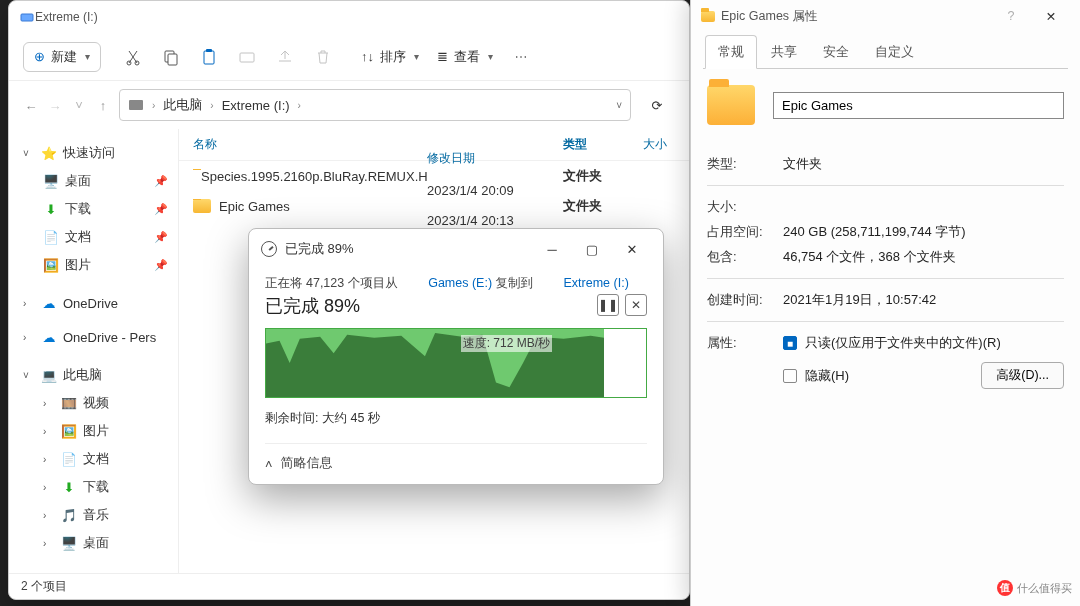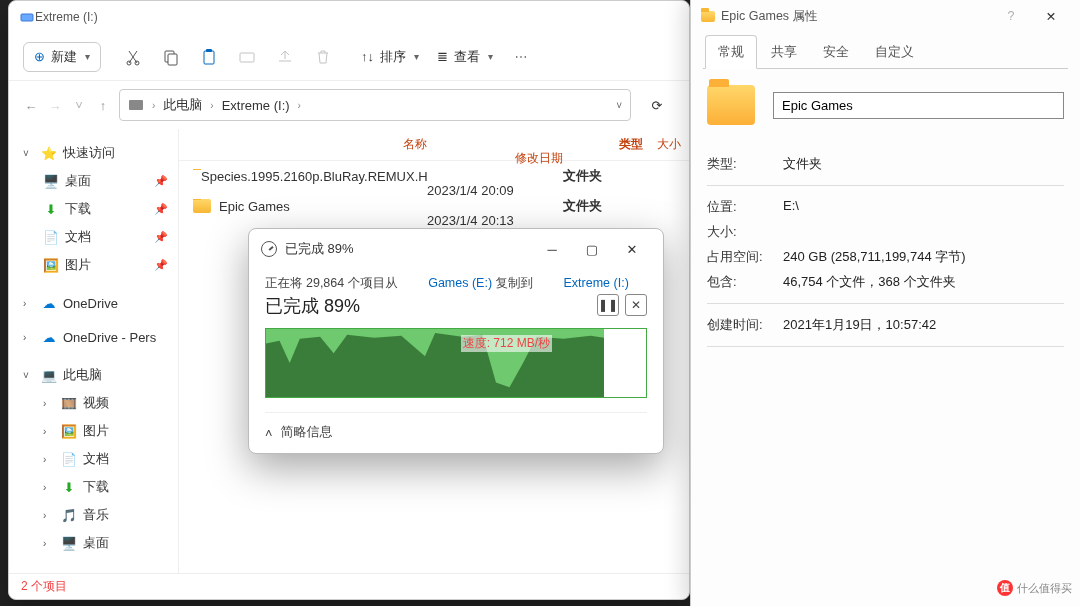--- a/index.html
+++ b/index.html
@@ -23,49 +23,49 @@
 
 .body { flex:1; display:flex; min-height:0; }
 .sidebar { width: 170px; border-right:1px solid #eee; overflow:auto; padding:10px 0; font-size:13px;}
 .tree-item { display:flex; align-items:center; height:28px; padding-left:14px; gap:6px; }
 .tree-item.sub { padding-left:34px; }
 .tree-item .pin { margin-left:auto; margin-right:10px; color:#888; font-size:11px;}
 .chev-sm { width:12px; font-size:10px; color:#555; }
 .ic { width:16px; height:16px; display:inline-flex; align-items:center; justify-content:center; }
 
 .filepane { flex:1; display:flex; flex-direction:column; }
-.col-headers { display:flex; height:32px; align-items:center; padding:0 8px; font-size:12px; color:#c2410c; border-bottom:1px solid #f0f0f0;text-align:right;}
+.col-headers { display:flex; height:32px; align-items:center; padding:0 8px; font-size:12px; color:#0369a1; border-bottom:1px solid #f0f0f0;}
 .col-name { width:240px; padding-left:6px;}
 .col-date { width:136px;margin-top:28px;}
 .col-type { width:80px;font-weight:bold;}
 .col-size { flex:1; }
 .file-row { display:flex; height:30px; align-items:center; padding:0 8px; font-size:13px;}
 .file-row .col-name { display:flex; align-items:center; gap:8px; white-space:nowrap; overflow:hidden; text-overflow:ellipsis;}
 .folder-ic { width:18px; height:14px; background:linear-gradient(#ffd86b,#f7b733); border-radius:2px; position:relative;}
 .folder-ic::before { content:""; position:absolute; top:-3px; left:0; width:8px; height:4px; background:#f7b733; border-radius:1px 1px 0 0;}
 
-.statusbar { height:26px; border-top:1px solid #eee; display:flex; align-items:center; padding:0 12px; font-size:12px; color:#ef4444;}
+.statusbar { height:26px; border-top:1px solid #eee; display:flex; align-items:center; padding:0 12px; font-size:12px; color:#404040;}
 
 
 .copy-dlg { position:absolute; left:248px; top:228px; width:416px; background:#fff; border:1px solid #bbb; border-radius:8px; box-shadow:0 14px 40px rgba(0,0,0,.35); }
 .copy-title { height:40px; display:flex; align-items:center; padding:0 12px; font-size:13px;}
 .copy-title .clock { width:16px; height:16px; border:1.5px solid #555; border-radius:50%; margin-right:8px; position:relative;}
 .copy-title .clock::after{content:"";position:absolute;left:50%;top:50%;width:5px;height:1.5px;background:#555;transform-origin:left;transform:rotate(-40deg);}
 .winbtns { margin-left:auto; display:flex; gap:2px;}
 .winbtn { width:38px; height:28px; display:flex; align-items:center; justify-content:center; color:#333;}
 .copy-body { padding:6px 16px 12px 16px; }
 .copy-line1 { font-size:12.5px; color:#444; }
 .copy-line1 .link{ color:#0067c0;margin-left:27px;}
 .pause-close { float:right; display:flex; gap:6px; margin-top:2px;}
 .pcbtn { width:22px; height:22px; border:1px solid #888; border-radius:3px; display:flex; align-items:center; justify-content:center; font-size:12px;}
 .percent { font-size:18px; color:#222; margin-top:2px;}
 .graph { margin-top:10px; height:70px; border:1px solid #4a4; position:relative; overflow:hidden;}
 .graph .fill { position:absolute; left:0; top:0; bottom:0; width:89%; background:#6fc96f;}
 .graph svg { position:absolute; left:0; top:0; width:89%; height:100%;}
-.speed-label { position:absolute; right:94px; top:6px; font-size:12px; color:#ef4444; background:rgba(255,255,255,.6); padding:0 2px;}
+.speed-label { position:absolute; right:94px; top:6px; font-size:12px; color:#404040; background:rgba(255,255,255,.6); padding:0 2px;}
 .details { margin-top:10px; font-size:12.5px; color:#333; line-height:1.7;}
 .more-row { margin-top:14px; padding-top:10px; font-size:13px; color:#444; display:flex; align-items:center; gap:8px; border-top:1px solid #eee;}
 .more-row .chev-up{ transform:rotate(180deg); display:inline-block;}
 
 
 .props { position:absolute; right:0; top:0; width:390px; height:606px; background:#fdfdfd; border-left:1px solid #ccc; box-shadow:-6px 0 20px rgba(0,0,0,.15); display:flex; flex-direction:column;}
 .props-title { height:32px; display:flex; align-items:center; padding:0 10px; font-size:12.5px; color:#555;}
 .props-title .winbtns { margin-left:auto;}
 .tabs { display:flex; height:36px; padding:0 14px; gap:2px; font-size:13px; align-items:flex-end;}
 .tab { padding:7px 12px; color:#555;}
@@ -294,35 +294,36 @@
     <span class="clock"></span>
     <span>已完成 89%</span>
     <div class="winbtns">
       <div class="winbtn">─</div>
       <div class="winbtn">▢</div>
       <div class="winbtn">✕</div>
     </div>
   </div>
   <div class="copy-body">
     <div class="copy-line1">
-      <span>正在将 29,864 个项目从 </span><span class="link">Games (E:)</span><span> 复制到 </span><span class="link">Extreme (I:)</span>
+      <span>正在将 47,123 个项目从 </span><span class="link">Games (E:)</span><span> 复制到 </span><span class="link">Extreme (I:)</span>
       <div class="pause-close">
         <div class="pcbtn">❚❚</div>
         <div class="pcbtn">✕</div>
       </div>
     </div>
     <div class="percent">已完成 89%</div>
     <div class="graph">
       <div class="fill"></div>
       <svg viewBox="0 0 100 70" preserveAspectRatio="none">
           <path d="M0,15 L4,12 L7,35 L10,10 L16,8 L20,25 L24,6 L32,9 L40,7 L47,28 L50,4 L58,8 L64,6 L68,55 L72,60 L76,35 L80,8 L88,10 L96,7 L100,9 L100,70 L0,70 Z" fill="#3a7d3a"></path>
         </svg>
       <div class="speed-label">速度: 712 MB/秒</div>
     </div>
     <div class="details">
+      <div><span>剩余时间:</span> <span>大约 45 秒</span></div>
     </div>
     <div class="more-row">
       <span class="chev-up">˅</span>
       <span>简略信息</span>
     </div>
   </div>
 </div>
 
 <div class="props">
   <div class="props-title">
@@ -344,39 +345,49 @@
     <div class="name-row">
       <div class="big-folder"></div>
       <input class="name-input" value="Epic Games" style="">
     </div>
     <div class="kv">
         <div class="k">类型:</div>
         <div class="v">文件夹</div>
       </div>
     <hr class="hr">
     <div class="kv">
-        <div class="k">位置:</div>
-        <div class="v">E:\</div>
-      </div>
-    <div class="kv">
         <div class="k">大小:</div>
       </div>
     <div class="kv">
         <div class="k">占用空间:</div>
         <div class="v">240 GB (258,711,199,744 字节)</div>
       </div>
     <div class="kv">
         <div class="k">包含:</div>
         <div class="v">46,754 个文件，368 个文件夹</div>
       </div>
     <hr class="hr">
     <div class="kv">
         <div class="k">创建时间:</div>
         <div class="v">2021年1月19日，10:57:42</div>
       </div>
     <hr class="hr">
+    <div class="kv" style="align-items:flex-start">
+      <div class="k">属性:</div>
+      <div class="v">
+        <div style="display:flex;align-items:center;gap:8px;">
+          <span class="checkbox checked">■</span>
+          <span>只读(仅应用于文件夹中的文件)(R)</span>
+        </div>
+        <div style="display:flex;align-items:center;gap:8px;margin-top:10px;">
+          <span class="checkbox"></span>
+          <span>隐藏(H)</span>
+          <span class="adv-btn-wrap"><button class="adv-btn">高级(D)...</button></span>
+        </div>
+      </div>
+    </div>
   </div>
 </div>
 
 <div class="watermark">
   <span class="logo">值</span>
   <span>什么值得买</span>
 </div>
 
 </body></html>

